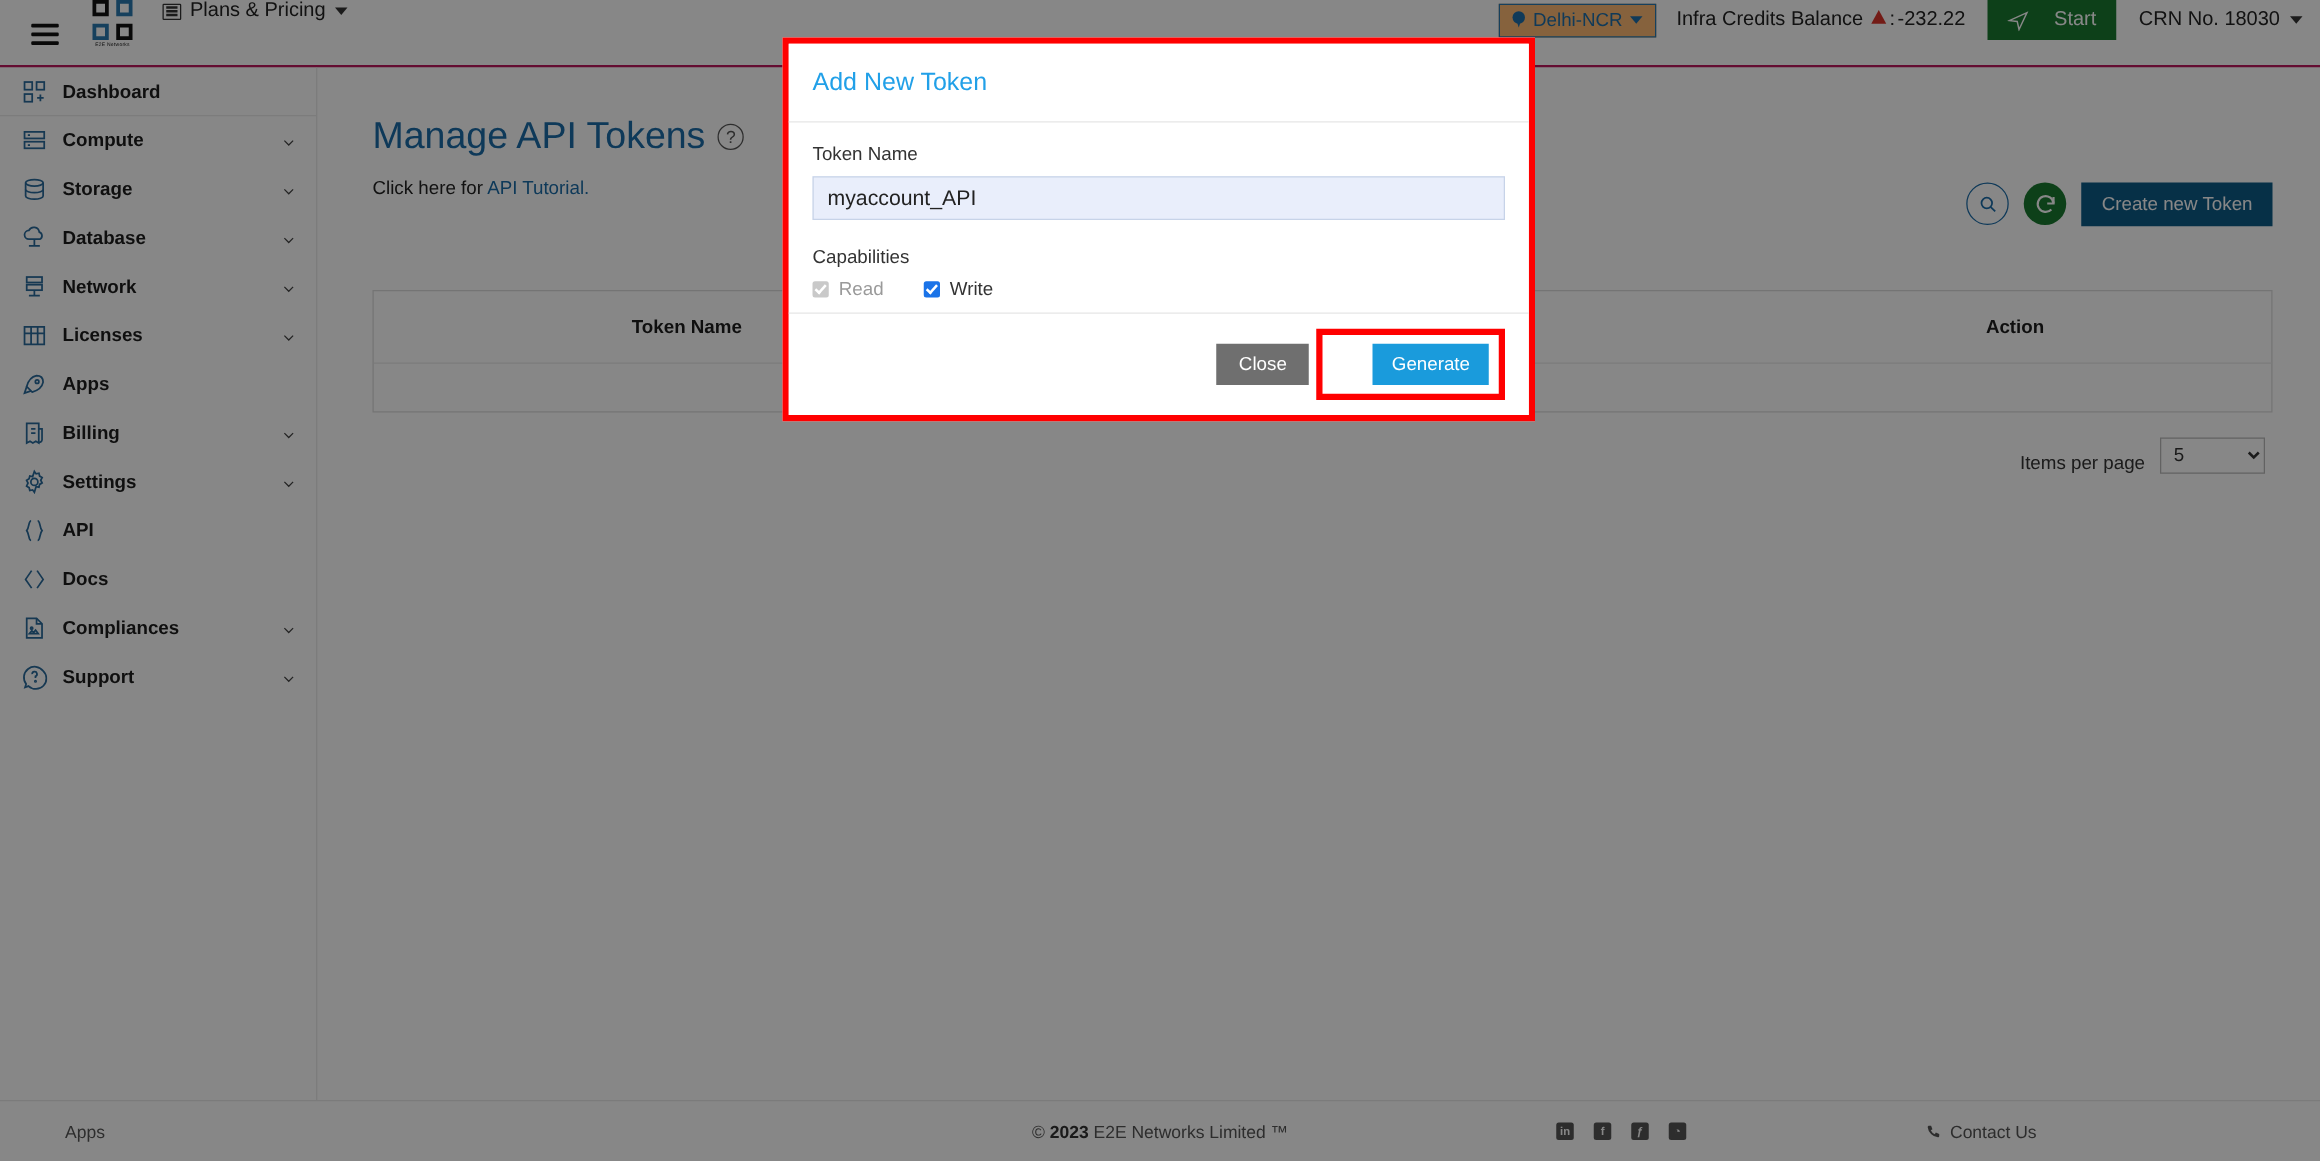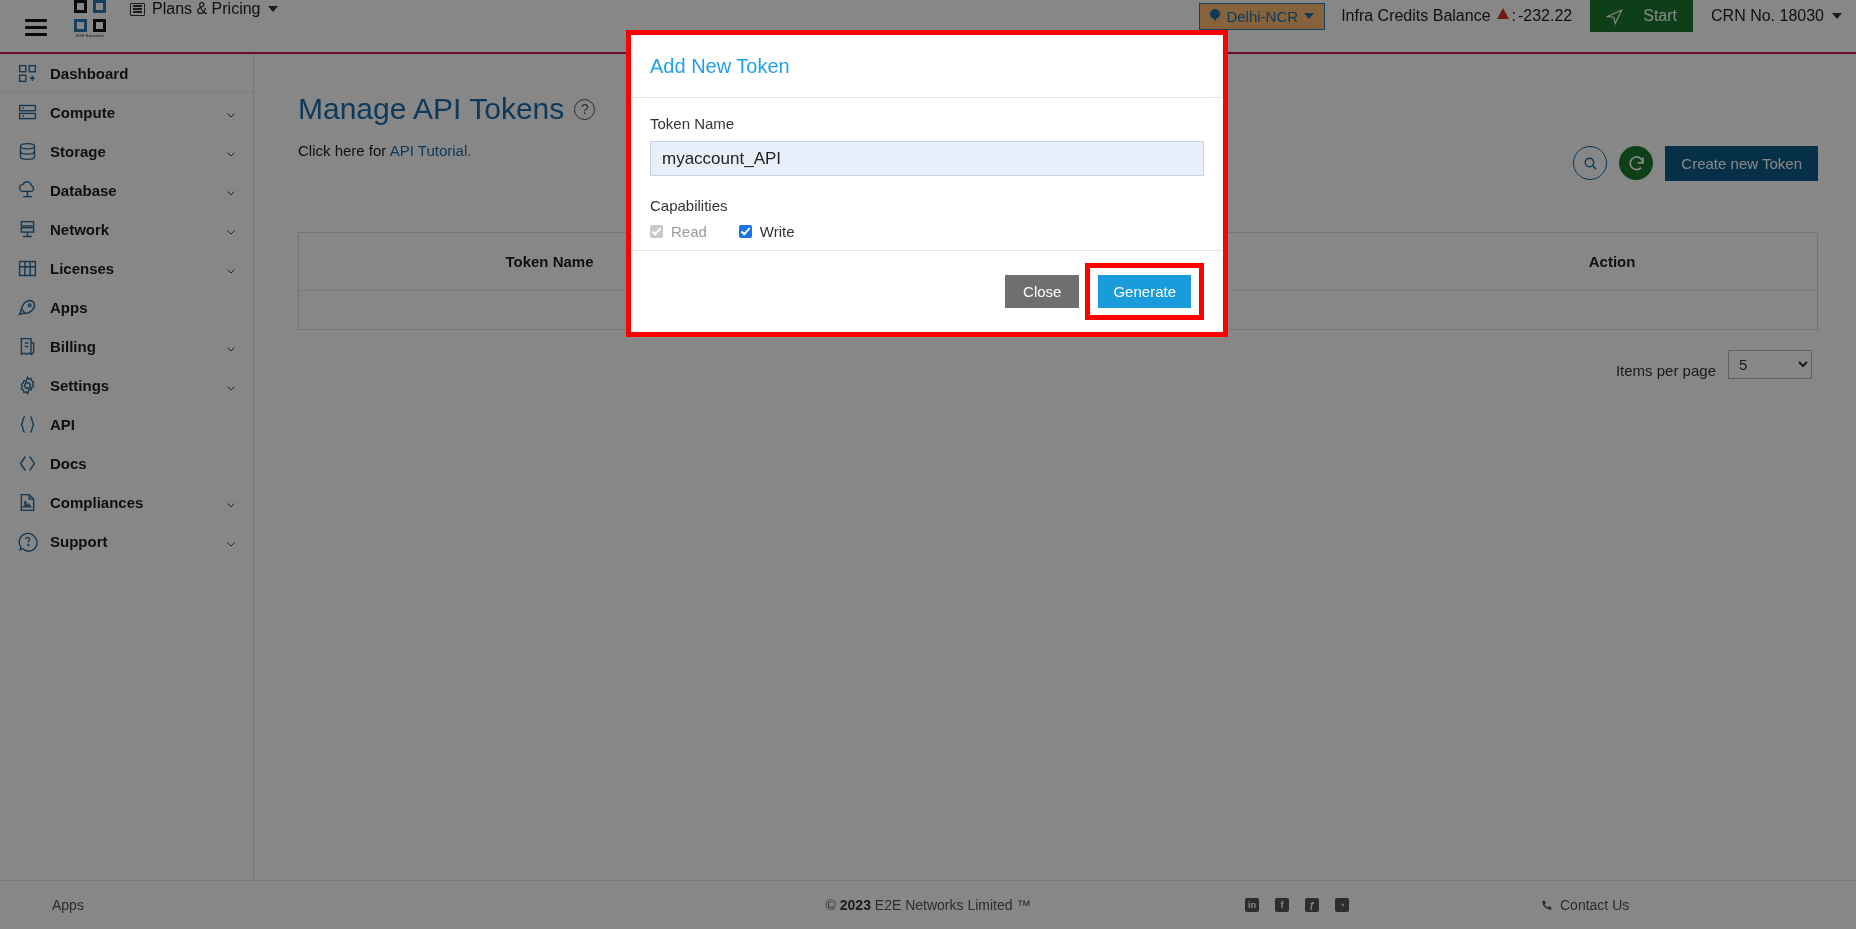--- a/index.html
+++ b/index.html
@@ -159,21 +159,21 @@
     transform: rotate(42deg); top:1px; left:4px;
   }
   .cb-text { color:#333; }
   .cb-text.muted { color:#9a9a9a; }
   .caps-gap { width: 16px; }
   .modal-foot {
     border-top:1px solid #e6e6e6; padding: 12px 19px; display:flex; justify-content:flex-end; gap: 0; align-items:center;
   }
   .btn-close { background:#6f6f6f; color:#fff; border:none; font-size:15px; padding: 8px 18px; cursor:pointer; }
   .gen-wrap { border: 5px solid #ff0000; background:#fff; padding: 7px 8px; margin-left: 6px; position: relative; top: 0px;}
-  .btn-generate { background:#1a9bdc; color:#fff; border:none; font-size:15px; padding: 8px 15px; cursor:pointer; display:block;}
+  .btn-generate { background:#1a9bdc; color:#fff; border:none; font-size:15px; padding: 8px 15px; cursor:pointer; display:block;margin-left:32px;}
 </style>
 </head>
 <body>
 
 <div id="root">
   <div class="page">
 
     <div class="topbar">
       <div class="hamburger">
         <span></span>

